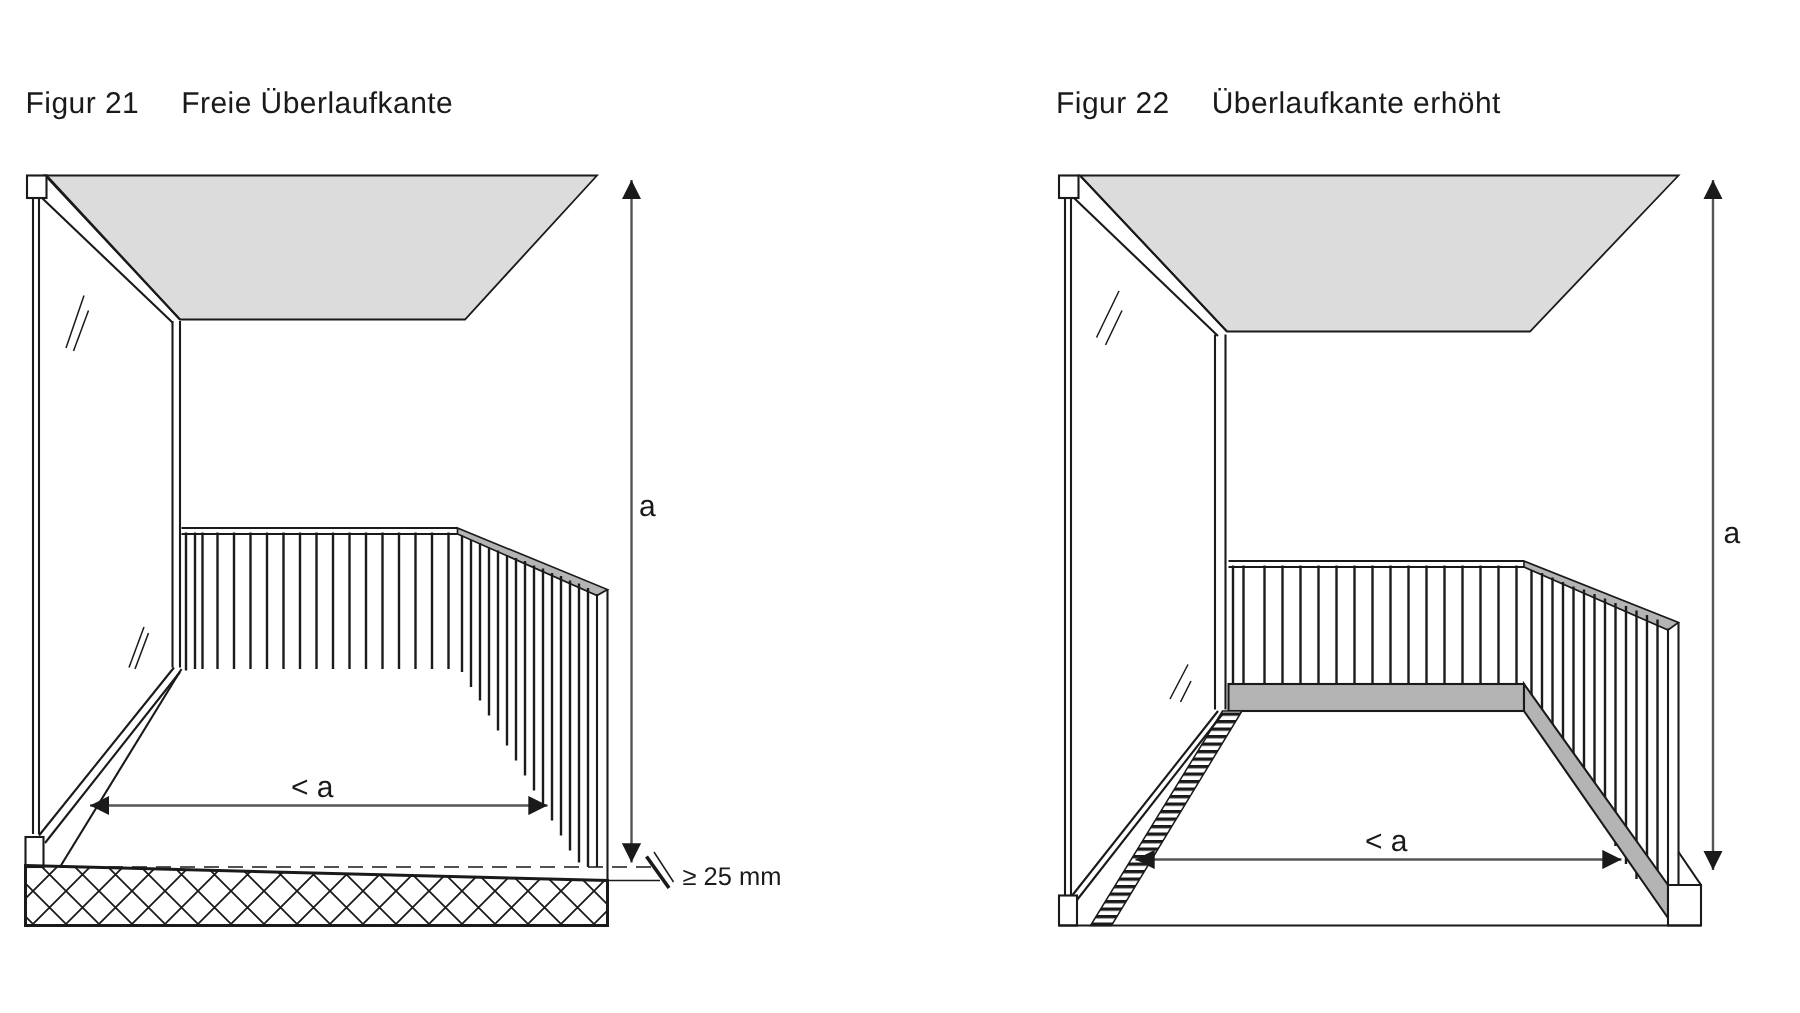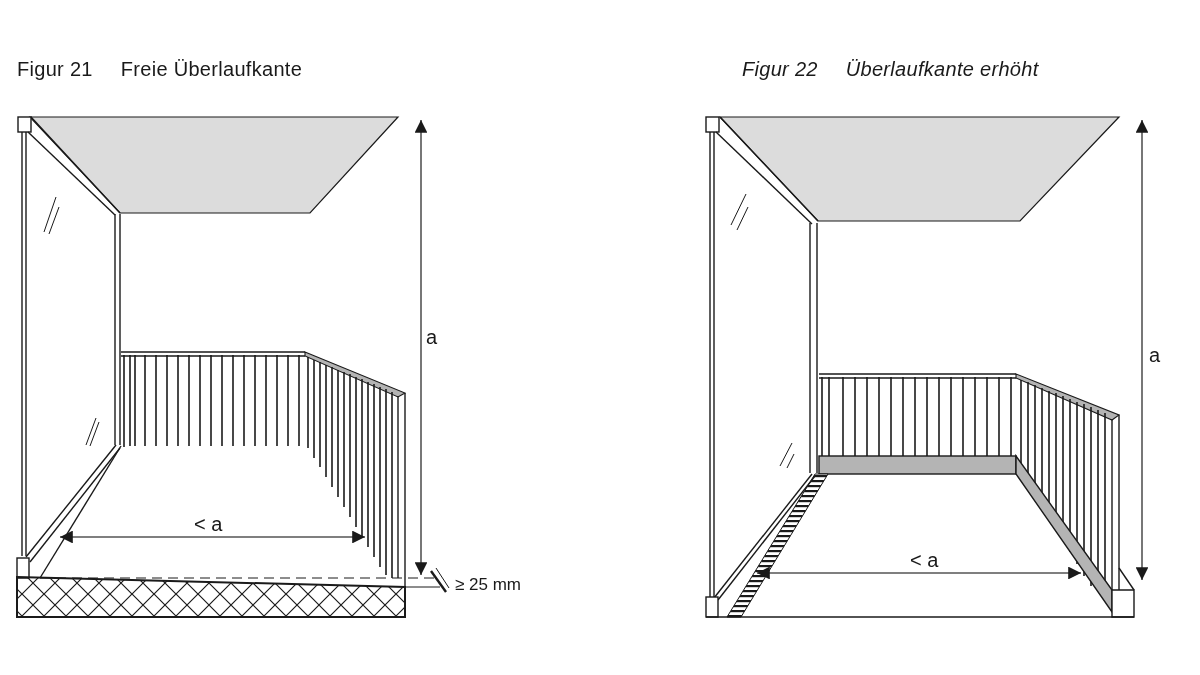--- a/index.html
+++ b/index.html
@@ -1,21 +1,21 @@
 <!DOCTYPE html>
 <html><head>
   <meta charset="utf-8">
   <style>
     html, body { margin: 0; padding: 0; background: #ffffff; }
     body { width: 1200px; height: 675px; position: relative; overflow: hidden;
            font-family: "Liberation Sans", "DejaVu Sans", sans-serif; color: #1a1a1a; }
     .fig-title { position: absolute; top: 46px; font-size: 20px; letter-spacing: 0.3px; white-space: nowrap; margin-top: 12px; }
     .fig-title .num { margin-right: 28px; }
     #title21 { left: 17px; }
-    #title22 { left: 742px; font-style: italic; }
+    #title22 { left: 704px; }
     svg { position: absolute; left: 0; top: 0; }
     .lbl { font-family: "Liberation Sans", "DejaVu Sans", sans-serif; fill: #1a1a1a; }
   </style>
 </head>
 <body>
 
 <div class="fig-title" id="title21">
   <span class="num">Figur 21</span><span>Freie Überlaufkante</span>
 </div>
 <div class="fig-title" id="title22">

